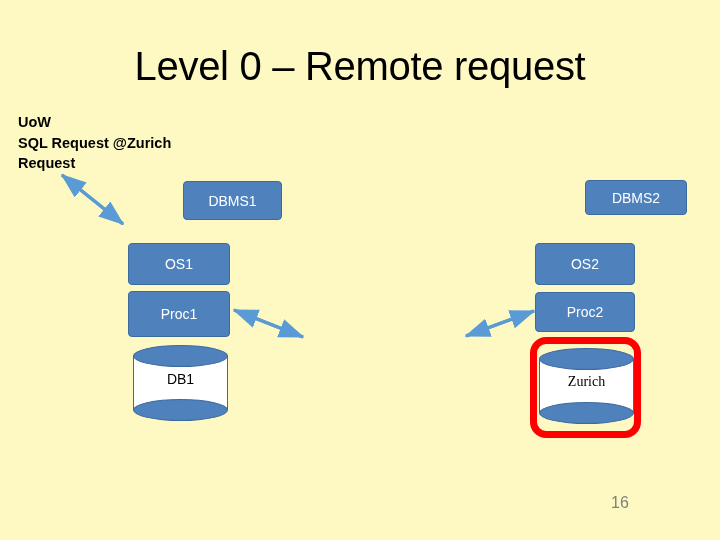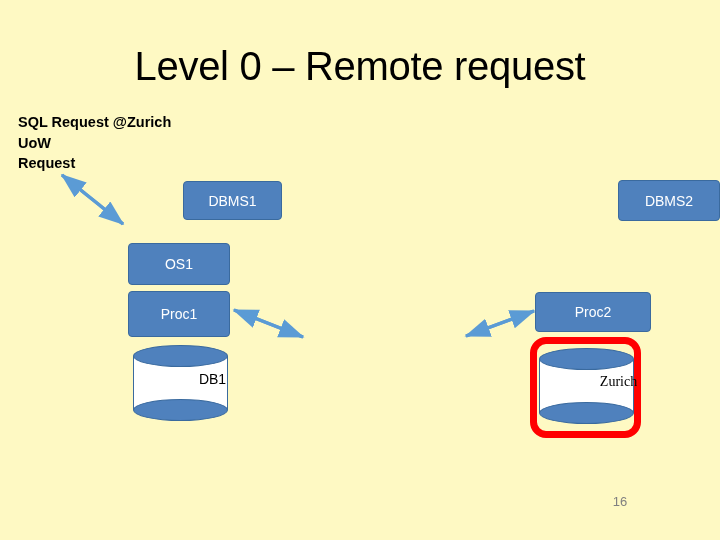--- a/index.html
+++ b/index.html
@@ -57,23 +57,23 @@
     align-items: center;
     justify-content: center;
     box-sizing: border-box;
     text-align: center;
   }
 
   #box-dbms1 { left: 183px; top: 181px; width: 99px;  height: 39px; }
   #box-os1   { left: 128px; top: 243px; width: 102px; height: 42px; align-items: center; }
   #box-proc1 { left: 128px; top: 291px; width: 102px; height: 46px; }
 
-  #box-dbms2 { left: 618px; top: 180px; width: 102px; height: 41px; }
+  #box-dbms2 { left: 585px; top: 180px; width: 102px; height: 35px; }
   #box-os2   { left: 535px; top: 243px; width: 100px; height: 42px; }
-  #box-proc2 { left: 535px; top: 292px; width: 116px; height: 40px; }
+  #box-proc2 { left: 535px; top: 292px; width: 100px; height: 40px; }
 
   
   #network-ellipse {
     position: absolute;
     left: 300px;
     top: 310px;
     width: 168px;
     height: 56px;
     background: #4F81BD;
     border: 1px solid #3A6A9E;
@@ -117,21 +117,20 @@
   .cyl-bottom { top: 54px; }
   .cyl-label {
     position: absolute;
     left: 0;
     top: 26px;
     width: 95px;
     text-align: center;
     font-size: 14px;
     color: #000000;
     z-index: 3;
-    padding-left: 32px;
   }
 
   #cyl-db1    { left: 133px; top: 345px; }
   #cyl-zurich { left: 539px; top: 348px; font-family: Liberation Serif, serif; }
 
   
   #zurich-highlight {
     position: absolute;
     left: 530px;
     top: 337px;
@@ -152,34 +151,34 @@
   #arrow-left  { left: 225px; top: 303px; }
   #arrow-right { left: 458px; top: 303px; }
 
   
   #slide-number {
     position: absolute;
     left: 600px;
     top: 494px;
     width: 40px;
     text-align: center;
-    font-size: 13px;
+    font-size: 16px;
     color: #808080;
   }
 </style>
 </head>
 <body>
 
 <div id="slide">
 
   <div id="slide-title">Level 0 – Remote request</div>
 
   <div id="uow-block">
+    <div>UoW</div>
     <div>SQL Request @Zurich</div>
-    <div>UoW</div>
     <div>Request</div>
   </div>
 
   <svg id="arrow-uow" class="arrow-svg" width="80" height="65">
     <defs>
       <marker id="ah-a" markerWidth="9" markerHeight="9" refX="7.5" refY="3" orient="auto" markerUnits="strokeWidth">
         <path d="M0,0 L8,3 L0,6 z" fill="#5B9BD5"></path>
       </marker>
       <marker id="ah-b" markerWidth="9" markerHeight="9" refX="7.5" refY="3" orient="auto" markerUnits="strokeWidth">
         <path d="M0,0 L8,3 L0,6 z" fill="#5B9BD5"></path>
@@ -194,20 +193,23 @@
   </div>
   <div class="node-box" id="box-os1">
     <span>OS1</span>
   </div>
   <div class="node-box" id="box-proc1">
     <span>Proc1</span>
   </div>
 
   <div class="node-box" id="box-dbms2">
     <span>DBMS2</span>
+  </div>
+  <div class="node-box" id="box-os2">
+    <span>OS2</span>
   </div>
   <div class="node-box" id="box-proc2">
     <span>Proc2</span>
   </div>
 
 
   <svg id="arrow-left" class="arrow-svg" width="90" height="48">
     <defs>
       <marker id="ah-c" markerWidth="9" markerHeight="9" refX="7.5" refY="3" orient="auto" markerUnits="strokeWidth">
         <path d="M0,0 L8,3 L0,6 z" fill="#5B9BD5"></path>

